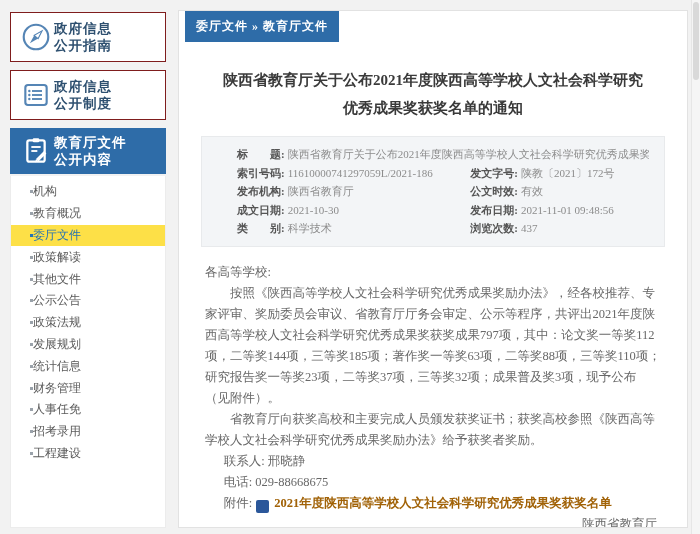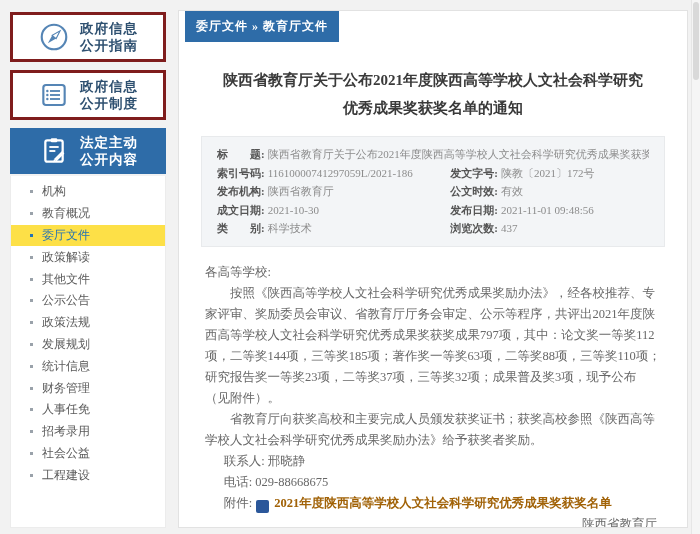--- a/index.html
+++ b/index.html
@@ -4,38 +4,38 @@
 <style>
   html,body{margin:0;padding:0;}
   body{
     width:700px;height:534px;position:relative;overflow:hidden;
     background:#f2f2f2;
     font-family:"Liberation Sans","DejaVu Sans",sans-serif;
   }
   
   .side-box{
     position:absolute;left:10px;width:156px;box-sizing:border-box;
-    background:#ffffff;border:3px solid #7f1d1d;
-    display:flex;align-items:center;gap:10px;padding-left:25px;
+    background:#ffffff;border:1px solid #7f1d1d;
+    display:flex;align-items:center;gap:2px;padding-left:9px;
   }
   #side-box-1{top:12px;height:50px;}
   #side-box-2{top:70px;height:50px;}
   #side-box-3{top:128px;height:46px;background:#2e6ca8;border-color:#2e6ca8;}
   .side-box .box-label{
     font-size:13.5px;font-weight:bold;color:#2e5070;line-height:17px;letter-spacing:1px;
   }
   #side-box-3 .box-label{color:#ffffff;}
   .box-icon{width:32px;height:32px;flex:0 0 32px;}
   .side-list{
     position:absolute;left:10px;top:176px;width:156px;box-sizing:border-box;
     height:352px;background:#ffffff;border:1px solid #ececec;border-top:none;
     margin:0;padding:5px 0 0 0;list-style:none;overflow:hidden;
   }
   .side-item{
-    height:21.8px;display:flex;align-items:center;gap:9px;
+    height:21.8px;display:flex;align-items:center;
     padding-left:19px;font-size:12px;color:#5a5a5a;cursor:pointer;
   }
   .side-item .bullet{width:3px;height:3px;background:#9aa2aa;flex:0 0 3px;}
   .side-item.active{background:#fde047;color:#2673b4;}
   .side-item.active .bullet{background:#2673b4;}
   
   .panel{
     position:absolute;left:178px;top:10px;width:510px;height:518px;box-sizing:border-box;
     background:#ffffff;border:1px solid #e2e2e2;overflow:hidden;font-family:Liberation Serif, serif;
   }
@@ -47,21 +47,21 @@
     margin:24px 38px 0;text-align:center;font-size:15px;font-weight:bold;
     color:#3a3a3a;line-height:28px;
   }
   .meta-box{
     margin:14px 22px 0;background:#f3f5f7;border:1px solid #e8eaec;
     padding:8px 15px;font-size:11px;
   }
   .meta-grid{display:grid;grid-template-columns:54% 46%;}
   .meta-cell{line-height:18.5px;white-space:nowrap;overflow:hidden;}
   .meta-cell.full{grid-column:1 / 3;}
-  .meta-label{font-weight:bold;color:#555;margin-right:3px;}
+  .meta-label{font-weight:bold;color:#555;margin-right:3px;margin-left:20px;}
   .meta-value{color:#8c8c8c;}
   .body-text{margin:15px 26px 0;font-size:12.5px;color:#686868;line-height:21px;}
   .body-text p{margin:0;}
   .para{text-indent:2em;}
   .contact-line{text-indent:1.5em;}
   .attach-line{text-indent:1.5em;}
   .attach-link{color:#a16207;font-weight:bold;text-decoration:none;cursor:pointer;}
   .word-icon{
     display:inline-block;width:13px;height:13px;background:#2b579a;color:#fff;
     font-size:9px;font-weight:bold;text-align:center;line-height:13px;
@@ -116,21 +116,21 @@
     <svg viewBox="0 0 24 24" width="32" height="32">
       <rect x="5.5" y="4" width="13" height="16" rx="1.5" fill="none" stroke="#ffffff" stroke-width="1.7"></rect>
       <rect x="9.5" y="2.5" width="5" height="3" rx="1" fill="#ffffff"></rect>
       <line x1="8.5" y1="9" x2="15.5" y2="9" stroke="#ffffff" stroke-width="1.4"></line>
       <line x1="8.5" y1="12" x2="13" y2="12" stroke="#ffffff" stroke-width="1.4"></line>
       <polygon points="12,18 18,12 19.8,13.8 13.8,19.8" fill="#ffffff"></polygon>
       <polygon points="12,18 13.8,19.8 11.4,20.4" fill="#ffffff"></polygon>
     </svg>
   </span>
   <span class="box-label">
-    <span>法定主动</span><br><span>公开内容</span>
+    <span>教育厅文件</span><br><span>公开内容</span>
   </span>
 </div>
 
 <ul class="side-list">
   <li class="side-item">
       <span class="bullet"></span>
       <span>机构</span>
     </li>
   <li class="side-item">
       <span class="bullet"></span>
@@ -168,24 +168,20 @@
       <span class="bullet"></span>
       <span>财务管理</span>
     </li>
   <li class="side-item">
       <span class="bullet"></span>
       <span>人事任免</span>
     </li>
   <li class="side-item">
       <span class="bullet"></span>
       <span>招考录用</span>
-    </li>
-  <li class="side-item">
-      <span class="bullet"></span>
-      <span>社会公益</span>
     </li>
   <li class="side-item">
       <span class="bullet"></span>
       <span>工程建设</span>
     </li>
 
 </ul>
 
 <div class="panel">
 

